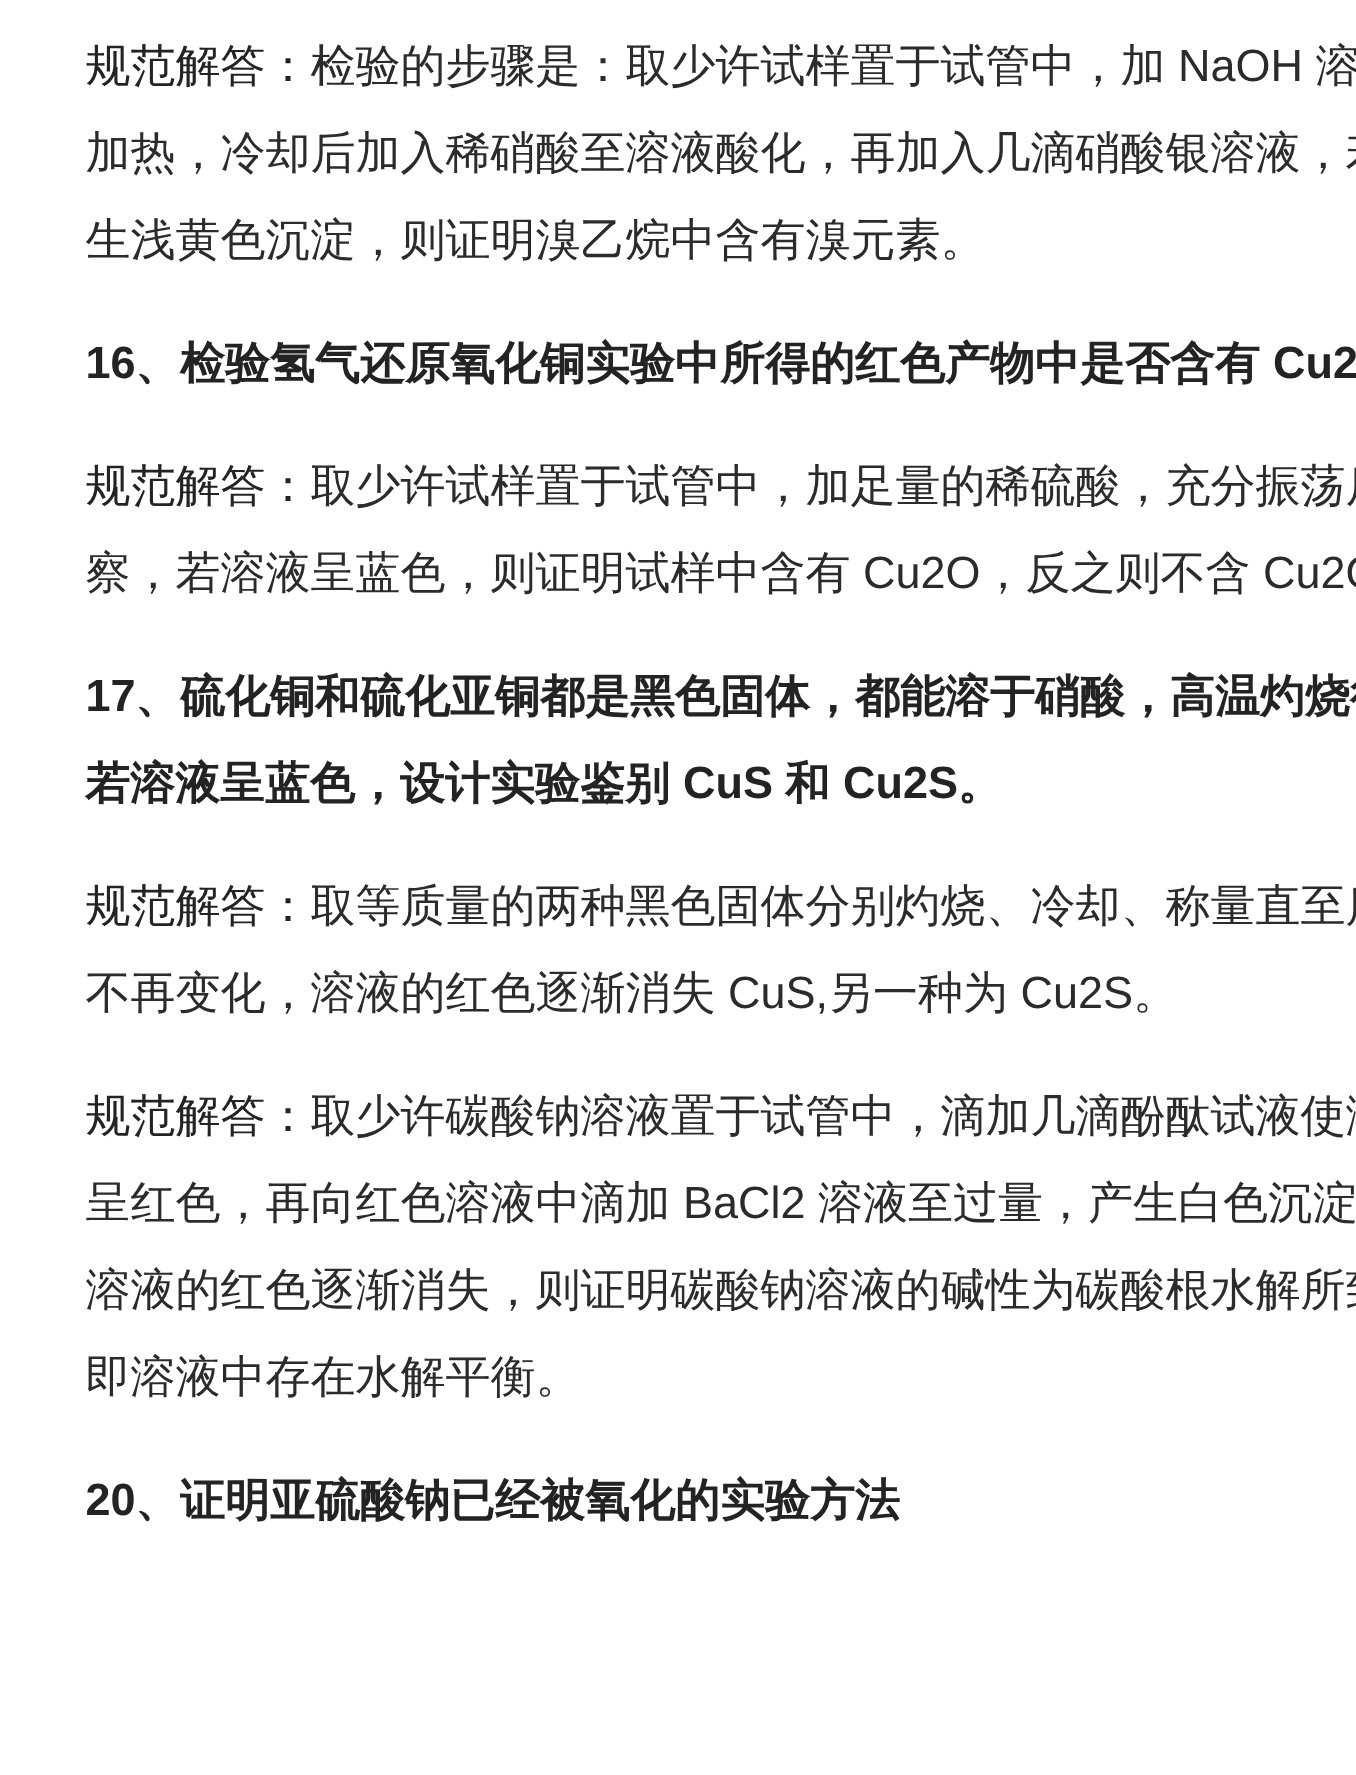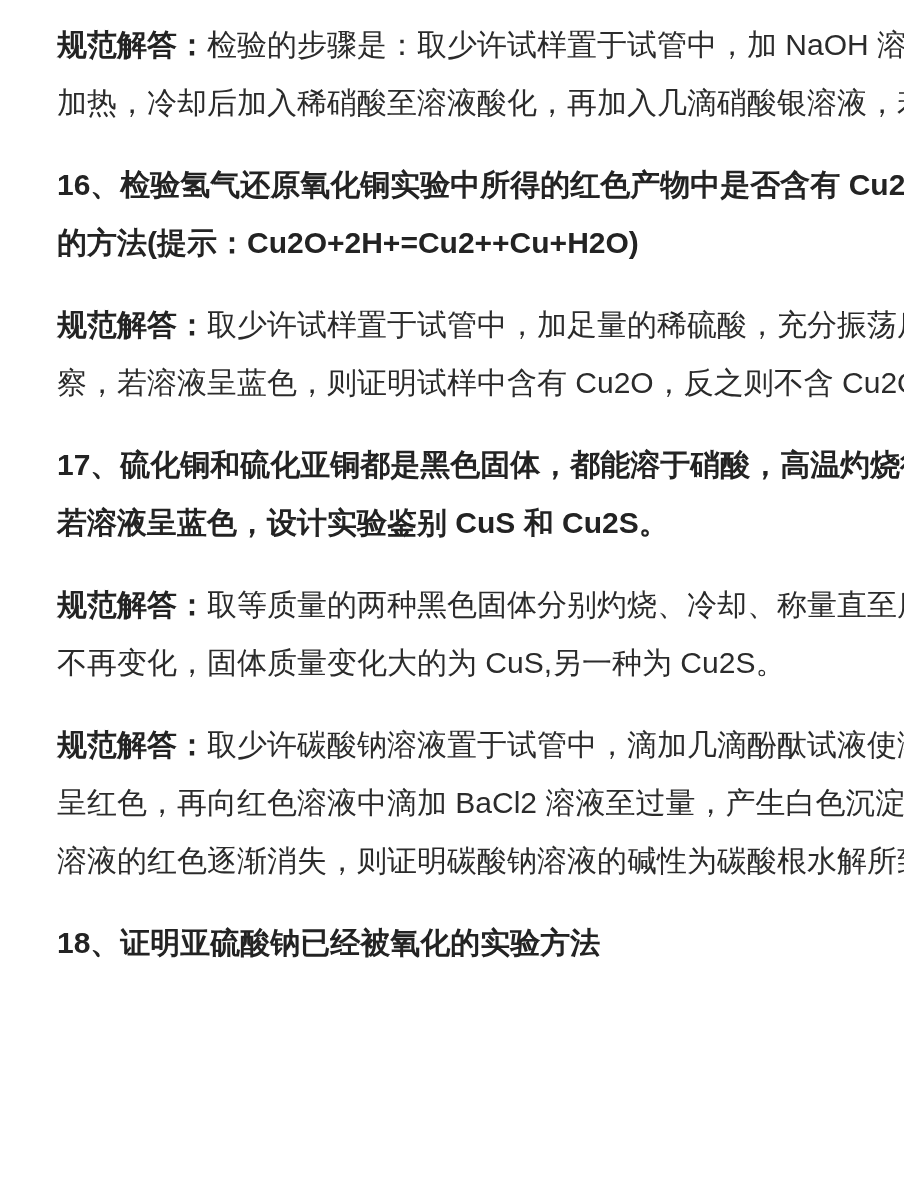--- a/index.html
+++ b/index.html
@@ -20,49 +20,48 @@
   }
   .block {
     margin: 0 0 24px 0;
     font-size: 30px;
     line-height: 58px;
   }
   .line {
     white-space: nowrap;
   }
   .answer .prefix {
-    font-weight: 700;
+    font-weight: 400;
     color: #232323;
   }
   .question .line {
     font-weight: 700;
     color: #232323;
   }
 </style>
 </head>
 <body>
 
 <main class="doc">
 
-  <p class="block answer"><span class="line"><strong class="prefix">规范解答：</strong><span>检验的步骤是：取少许试样置于试管中，加 NaOH 溶液</span></span><span class="line" style="display:block">加热，冷却后加入稀硝酸至溶液酸化，再加入几滴硝酸银溶液，若产</span></p>
+  <p class="block answer"><span class="line"><strong class="prefix">规范解答：</strong><span>检验的步骤是：取少许试样置于试管中，加 NaOH 溶液</span></span><span class="line" style="display:block">加热，冷却后加入稀硝酸至溶液酸化，再加入几滴硝酸银溶液，若产</span><span class="line" style="display:block">生浅黄色沉淀，则证明溴乙烷中含有溴元素。</span></p>
 
   <h2 class="block question">
       <span class="line" style="display:block">16、检验氢气还原氧化铜实验中所得的红色产物中是否含有 Cu2O</span>
-      <span class="line" style="display:block">的方法(提示：Cu2O+2H+=Cu2++Cu+H2O)</span>
     </h2>
 
   <p class="block answer"><span class="line"><strong class="prefix">规范解答：</strong><span>取少许试样置于试管中，加足量的稀硫酸，充分振荡后观</span></span><span class="line" style="display:block">察，若溶液呈蓝色，则证明试样中含有 Cu2O，反之则不含 Cu2O。</span></p>
 
   <h2 class="block question">
       <span class="line" style="display:block">17、硫化铜和硫化亚铜都是黑色固体，都能溶于硝酸，高温灼烧得</span>
       <span class="line" style="display:block">若溶液呈蓝色，设计实验鉴别 CuS 和 Cu2S。</span>
     </h2>
 
-  <p class="block answer"><span class="line"><strong class="prefix">规范解答：</strong><span>取等质量的两种黑色固体分别灼烧、冷却、称量直至质量</span></span><span class="line" style="display:block">不再变化，固体质量变化大的为 CuS,另一种为 Cu2S。</span></p>
+  <p class="block answer"><span class="line"><strong class="prefix">规范解答：</strong><span>取等质量的两种黑色固体分别灼烧、冷却、称量直至质量</span></span><span class="line" style="display:block">不再变化，溶液的红色逐渐消失 CuS,另一种为 Cu2S。</span></p>
 
 
-  <p class="block answer"><span class="line"><strong class="prefix">规范解答：</strong><span>取少许碳酸钠溶液置于试管中，滴加几滴酚酞试液使溶液</span></span><span class="line" style="display:block">呈红色，再向红色溶液中滴加 BaCl2 溶液至过量，产生白色沉淀，</span><span class="line" style="display:block">溶液的红色逐渐消失，则证明碳酸钠溶液的碱性为碳酸根水解所致，</span></p>
+  <p class="block answer"><span class="line"><strong class="prefix">规范解答：</strong><span>取少许碳酸钠溶液置于试管中，滴加几滴酚酞试液使溶液</span></span><span class="line" style="display:block">呈红色，再向红色溶液中滴加 BaCl2 溶液至过量，产生白色沉淀，</span><span class="line" style="display:block">溶液的红色逐渐消失，则证明碳酸钠溶液的碱性为碳酸根水解所致，</span><span class="line" style="display:block">即溶液中存在水解平衡。</span></p>
 
   <h2 class="block question">
-      <span class="line" style="display:block">18、证明亚硫酸钠已经被氧化的实验方法</span>
+      <span class="line" style="display:block">20、证明亚硫酸钠已经被氧化的实验方法</span>
     </h2>
 
 </main>
 
 </body></html>

